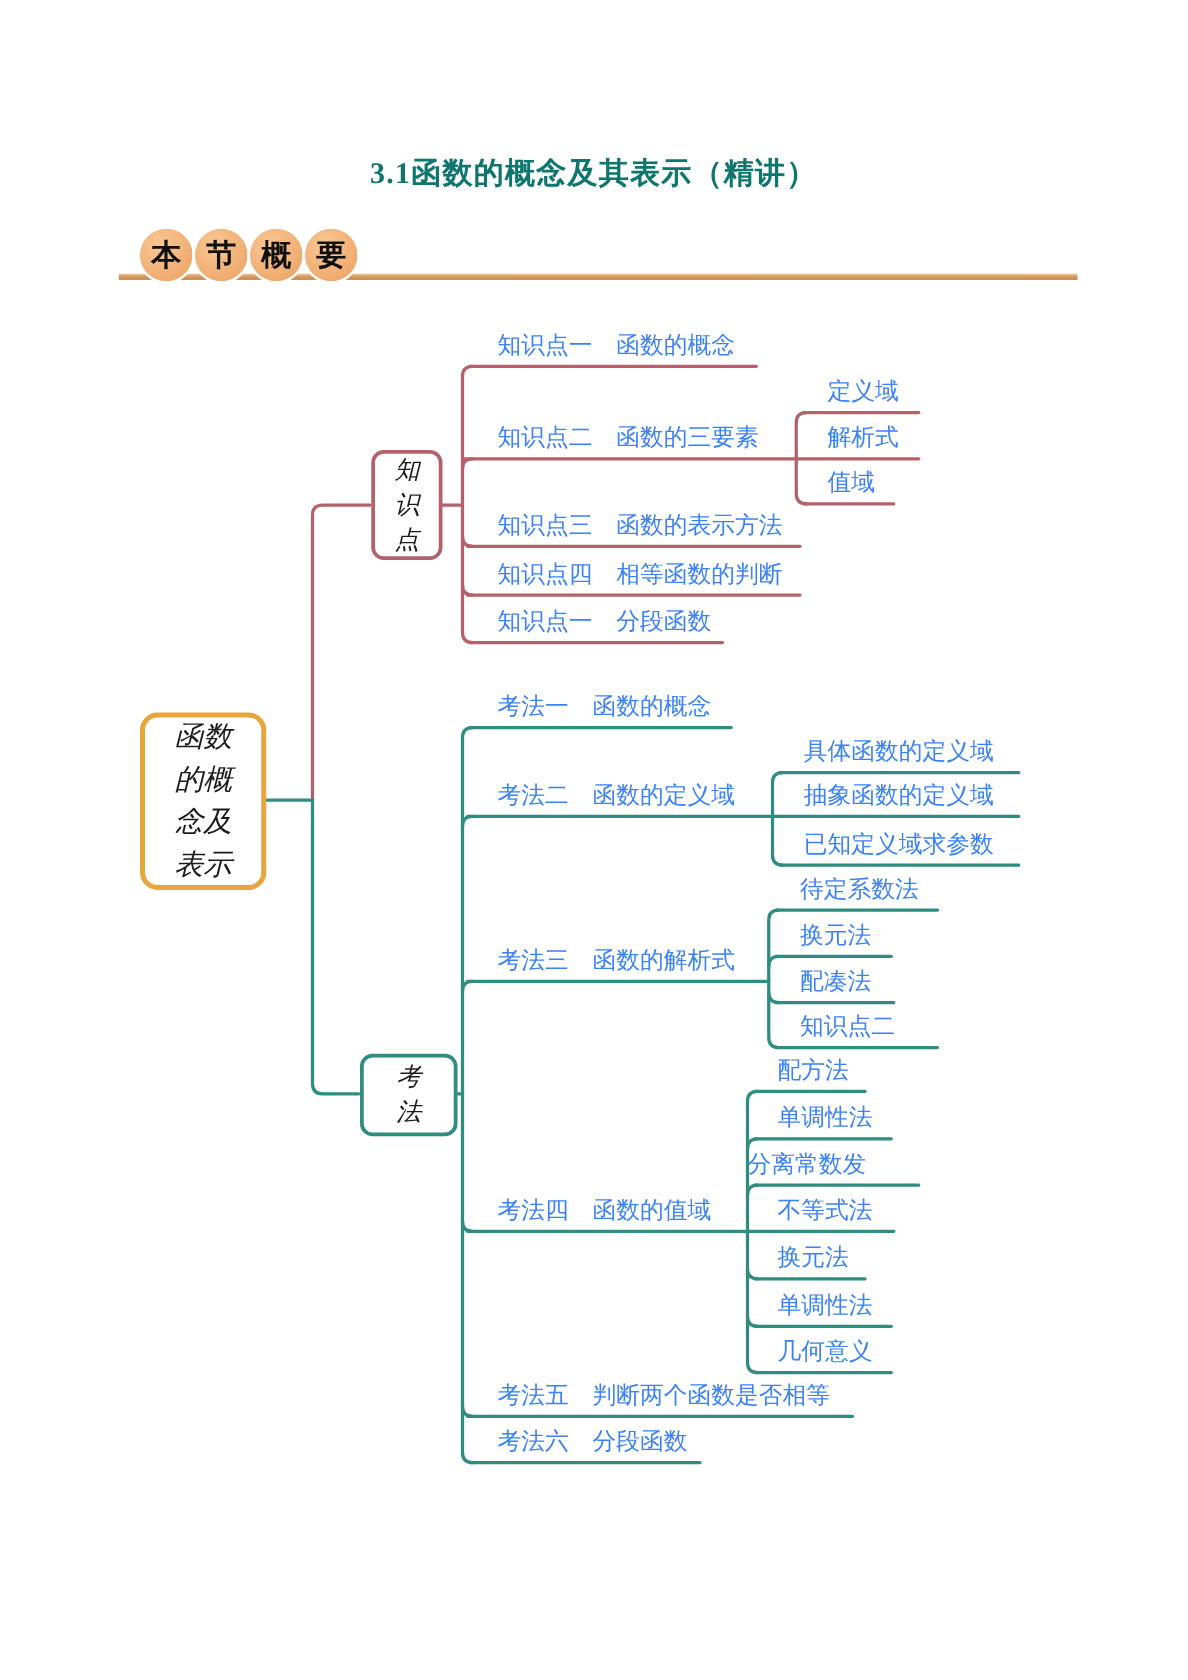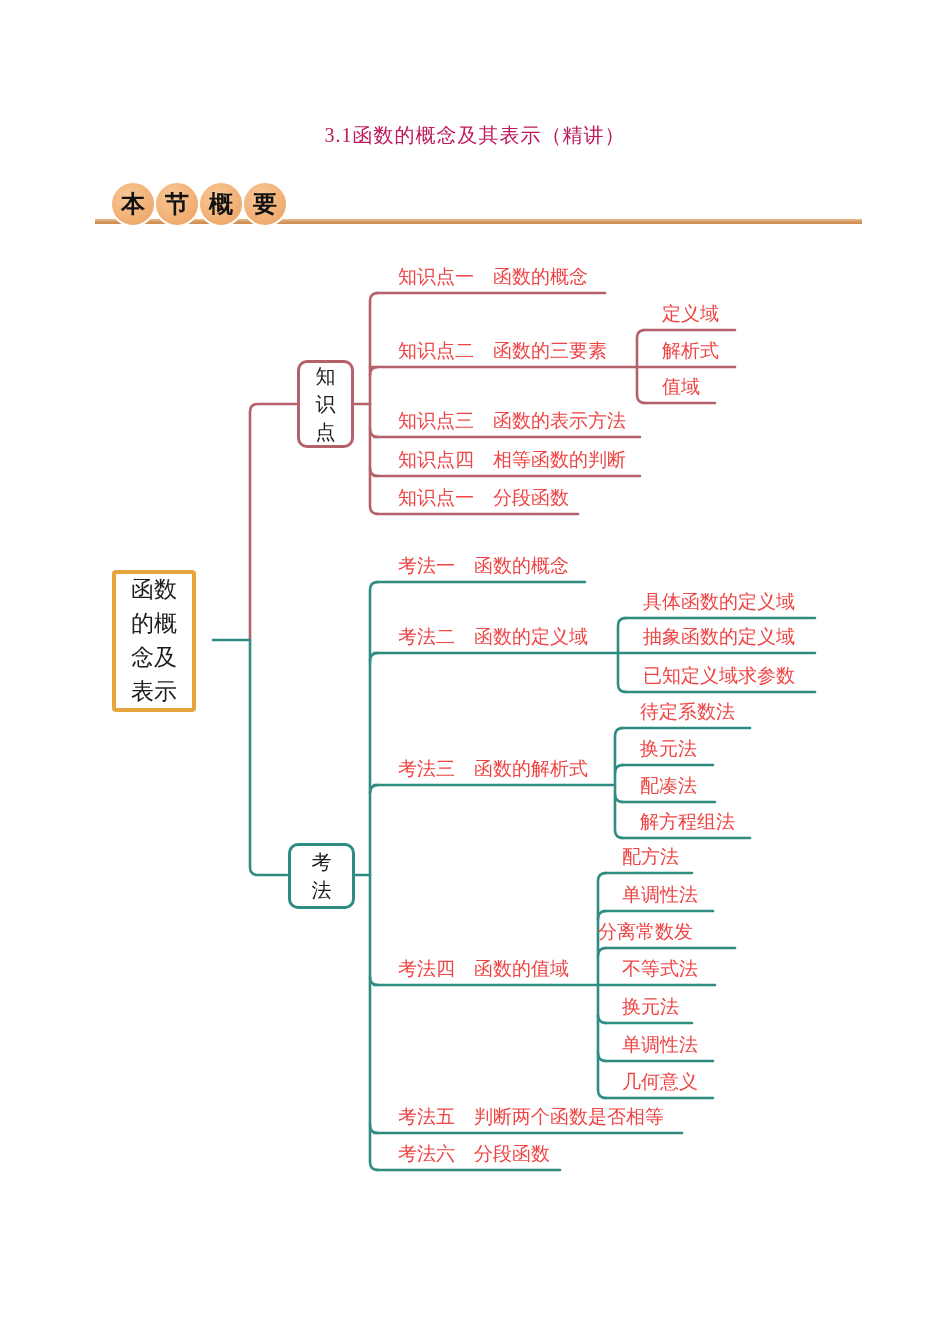--- a/index.html
+++ b/index.html
@@ -8,23 +8,23 @@
     width:950px;height:1344px;
     margin:0 auto;
     background:#ffffff;
     font-family:"Liberation Serif","DejaVu Serif",serif;
     color:#1c1c1c;
     overflow:hidden;
   }
   .page-title{
     position:absolute;top:122px;left:0;width:100%;
     text-align:center;
-    font-size:20px;font-weight:normal;
+    font-size:24px;font-weight:bold;
     letter-spacing:1px;
-    color:#be185d;
+    color:#0f766e;
   }
   
   .badge-rule{
     position:absolute;left:95px;top:219px;width:767px;height:5px;
     background:linear-gradient(#ecc492,#d3945a 55%,#cf8f53);
     z-index:1;
   }
   .badge-circle{
     position:absolute;top:181px;width:42px;height:42px;border-radius:50%;
     background:radial-gradient(circle at 38% 32%,#f9c897,#efa96c 75%,#e99d5c);
@@ -33,45 +33,46 @@
     display:flex;align-items:center;justify-content:center;
     z-index:2;
     font-family:"Liberation Sans","DejaVu Sans",sans-serif;
     font-weight:bold;font-size:24px;color:#111;
   }
   
   .mm-node{
     position:absolute;box-sizing:border-box;
     display:flex;align-items:center;justify-content:center;
     background:#fff;
+    font-style:italic;
   }
   .node-root{
-    left:112px;top:570px;width:84px;height:142px;
-    border:4px solid #e7a63c;border-radius:4px;
+    left:112px;top:570px;width:101px;height:142px;
+    border:4px solid #e7a63c;border-radius:14px;
   }
   .node-root .txt{width:50px;word-break:break-all;text-align:center;
     font-size:23px;line-height:34px;}
   .node-branch{border-radius:10px;}
   .node-knowledge{
     left:297px;top:360px;width:57px;height:88px;
     border:3px solid #b5616b;
   }
   .node-method{
-    left:288px;top:843px;width:67px;height:66px;
+    left:288px;top:843px;width:78px;height:66px;
     border:3px solid #2f8c80;
   }
   .node-branch .txt{width:22px;word-break:break-all;text-align:center;
     font-size:20px;line-height:28px;}
   
   .mm-label{
     position:absolute;
     transform:translateY(-100%);
     white-space:nowrap;
     font-size:19px;line-height:1.25;
-    color:#ef4444;
+    color:#3b82f6;
   }
   svg.wires{position:absolute;left:0;top:0;z-index:0;}
 </style>
 </head>
 <body>
 
 <div id="canvas">
 
   <div class="page-title">3.1函数的概念及其表示（精讲）</div>
 
@@ -165,21 +166,21 @@
   <div class="mm-label" style="left:398px;top:1129px">考法五　判断两个函数是否相等</div>
   <div class="mm-label" style="left:398px;top:1166px">考法六　分段函数</div>
 
   <div class="mm-label" style="left:643px;top:614px">具体函数的定义域</div>
   <div class="mm-label" style="left:643px;top:649px">抽象函数的定义域</div>
   <div class="mm-label" style="left:643px;top:688px">已知定义域求参数</div>
 
   <div class="mm-label" style="left:640px;top:724px">待定系数法</div>
   <div class="mm-label" style="left:640px;top:761px">换元法</div>
   <div class="mm-label" style="left:640px;top:798px">配凑法</div>
-  <div class="mm-label" style="left:640px;top:834px">解方程组法</div>
+  <div class="mm-label" style="left:640px;top:834px">知识点二</div>
 
   <div class="mm-label" style="left:622px;top:869px">配方法</div>
   <div class="mm-label" style="left:622px;top:907px">单调性法</div>
   <div class="mm-label" style="left:598px;top:944px">分离常数发</div>
   <div class="mm-label" style="left:622px;top:981px">不等式法</div>
   <div class="mm-label" style="left:622px;top:1019px">换元法</div>
   <div class="mm-label" style="left:622px;top:1057px">单调性法</div>
   <div class="mm-label" style="left:622px;top:1094px">几何意义</div>
 
 </div>

